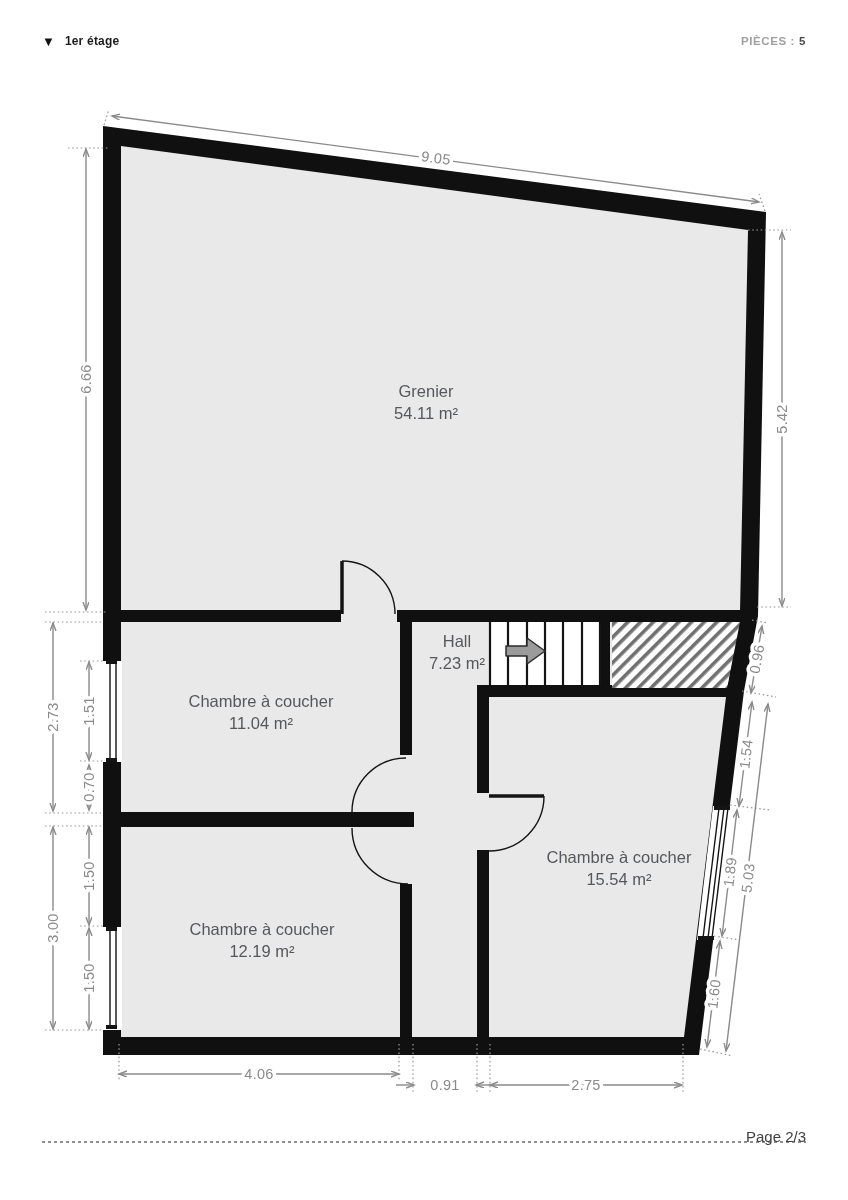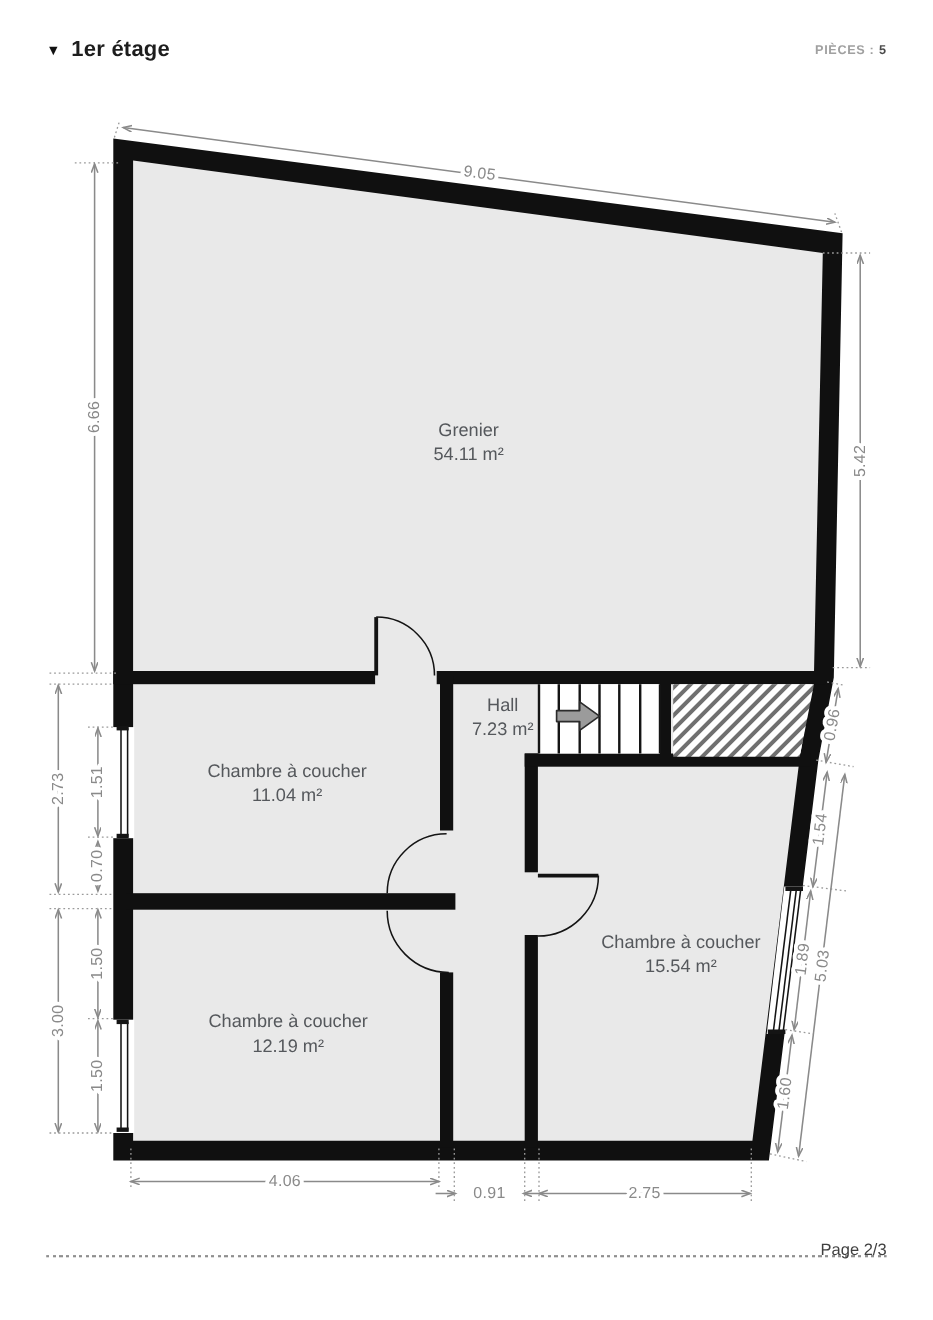--- a/index.html
+++ b/index.html
@@ -9,21 +9,21 @@
   body{
     width:848px;height:1200px;position:relative;background:#ffffff;overflow:hidden;
     font-family:"Liberation Sans", sans-serif;
   }
   .header{
     position:absolute;top:34px;left:42px;right:42px;
     display:flex;align-items:center;justify-content:space-between;
   }
   .title-row{display:flex;align-items:center;gap:10px;cursor:pointer;}
   .tri{font-size:13px;color:#111;line-height:1;}
-  .title-row h1{font-size:20px;font-weight:bold;color:var(--ink);margin:0;letter-spacing:.2px;}
+  .title-row h1{font-size:12px;font-weight:bold;color:var(--ink);margin:0;letter-spacing:.2px;}
   .pieces{font-size:11.5px;font-weight:bold;color:#a0a0a0;letter-spacing:.6px;text-align:right;}
   .pieces .pieces-count{color:#4a4a4a;margin-left:4px;}
   svg.plan{position:absolute;left:0;top:0;}
   .wall-fill{fill:var(--wall);}
   .floor-fill{fill:var(--floor);}
   .iwall{fill:var(--wall);stroke:none;}
   .stairbg{fill:#ffffff;}
   .tread{stroke:#141414;stroke-width:2.2;}
   .door{stroke:#141414;fill:none;stroke-width:1.4;}
   .leaf{stroke:#141414;stroke-width:3.5;}

